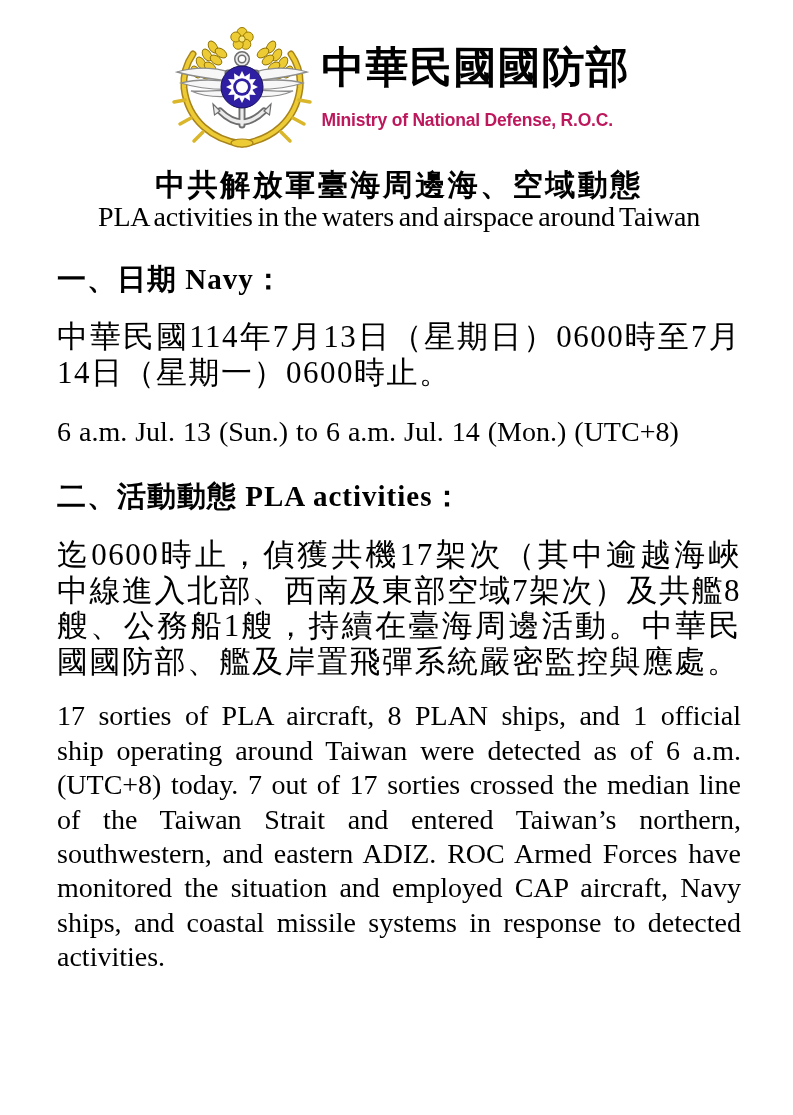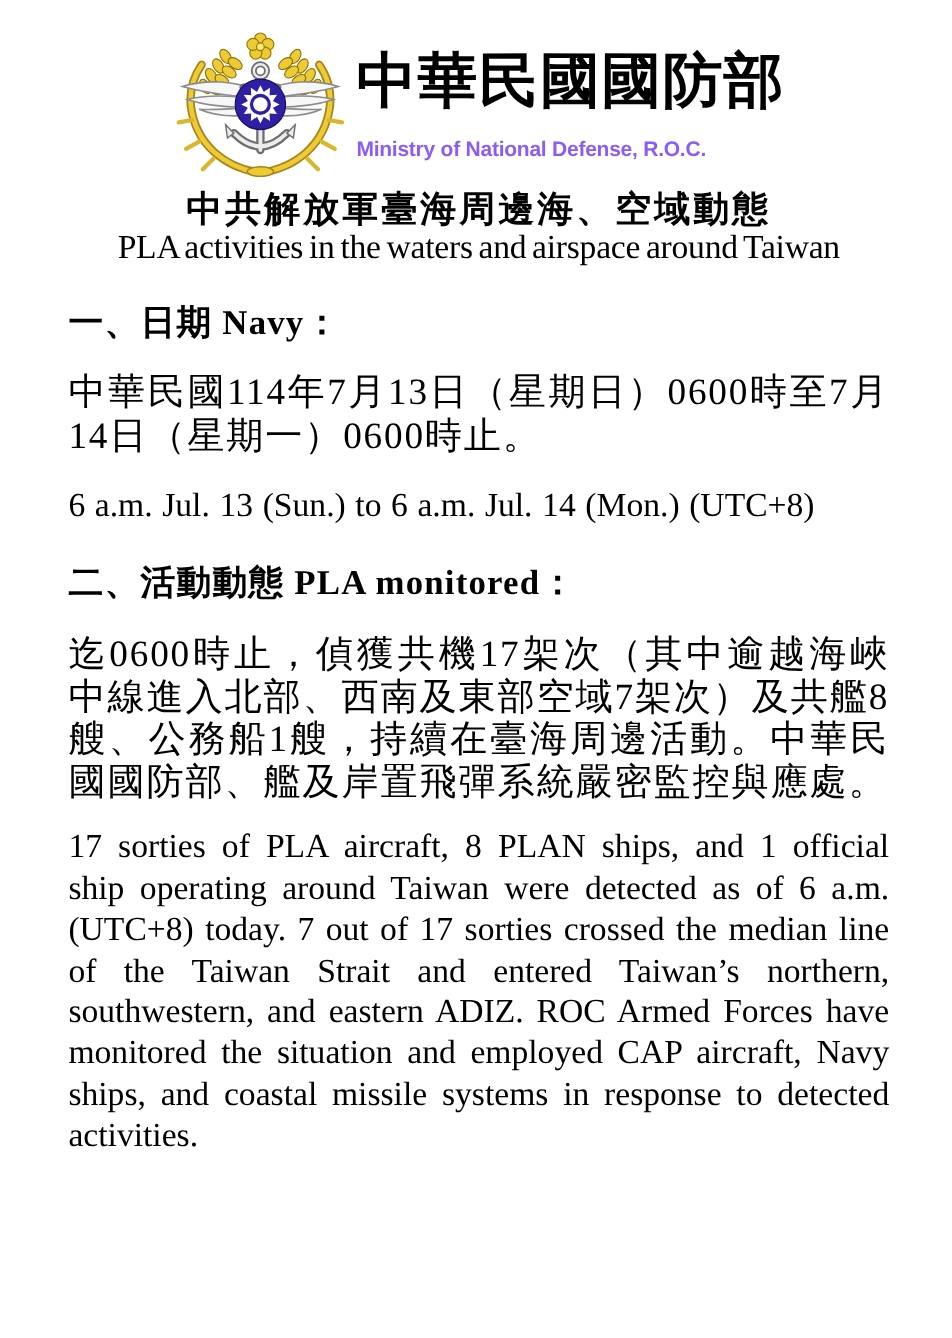--- a/index.html
+++ b/index.html
@@ -13,36 +13,36 @@
   .page { padding: 26px 52px 0 57px; box-sizing: border-box; width: 793px; }
 
   
   .mnd-header {
     display: flex; justify-content: center; align-items: center;
     gap: 7px; height: 122px;
   }
   .emblem { flex: 0 0 auto; }
   .mnd-titles { display: flex; flex-direction: column; justify-content: center; }
   .org-zh {
-    font-size: 50px; font-weight: 600; letter-spacing: 1px;
+    font-size: 43px; font-weight: 600; letter-spacing: 1px;
     line-height: 1.15; white-space: nowrap;
   }
   .org-en {
     font-family: "Liberation Sans", "DejaVu Sans", sans-serif;
     font-size: 17.5px; font-weight: 700; letter-spacing: -0.2px;
-    color: #8b5cf6; margin-top: 17px; white-space: nowrap;
+    color: #be185d; margin-top: 17px; white-space: nowrap;
   }
 
   
   .release { margin: 8px 0 0 290px; font-size: 27px; line-height: 30px; }
   .release-zh { letter-spacing: 0.5px; white-space: nowrap; }
   .release-en { white-space: nowrap; }
 
   
-  .doc-title { margin-top: 10px; text-align: center; }
+  .doc-title { margin-top: 20px; text-align: center; }
   .doc-title-zh { font-size: 30px; font-weight: 700; letter-spacing: 2.5px; line-height: 33px; }
   .doc-title-en { font-size: 28px; font-weight: 400; line-height: 32px; word-spacing: -2px; letter-spacing: -0.2px; }
 
   
   .sec-heading {
     font-size: 29px; font-weight: 700; line-height: 32px;
     letter-spacing: 1px; margin: 30px 0 0 0;
   }
   .sec-heading.second { margin-top: 31px; }
   .para { margin: 24px 0 0 0; text-align: justify; }
@@ -154,18 +154,18 @@
     <div class="doc-title-en">PLA activities in the waters and airspace around Taiwan</div>
   </div>
 
   <section>
     <h2 class="sec-heading">一、日期 Navy：</h2>
     <p class="para zh">中華民國114年7月13日（星期日）0600時至7月14日（星期一）0600時止。</p>
     <p class="para en date-en">6 a.m. Jul. 13 (Sun.) to 6 a.m. Jul. 14 (Mon.) (UTC+8)</p>
   </section>
 
   <section>
-    <h2 class="sec-heading second">二、活動動態 PLA monitored：</h2>
+    <h2 class="sec-heading second">二、活動動態 PLA activities：</h2>
     <p class="para zh act-zh">迄0600時止，偵獲共機17架次（其中逾越海峽中線進入北部、西南及東部空域7架次）及共艦8艘、公務船1艘，持續在臺海周邊活動。中華民國國防部、艦及岸置飛彈系統嚴密監控與應處。</p>
     <p class="para en act-en">17 sorties of PLA aircraft, 8 PLAN ships, and 1 official ship operating around Taiwan were detected as of 6 a.m. (UTC+8) today. 7 out of 17 sorties crossed the median line of the Taiwan Strait and entered Taiwan’s northern, southwestern, and eastern ADIZ. ROC Armed Forces have monitored the situation and employed CAP aircraft, Navy ships, and coastal missile systems in response to detected activities.</p>
   </section>
 
 </div>
 
 </body></html>

